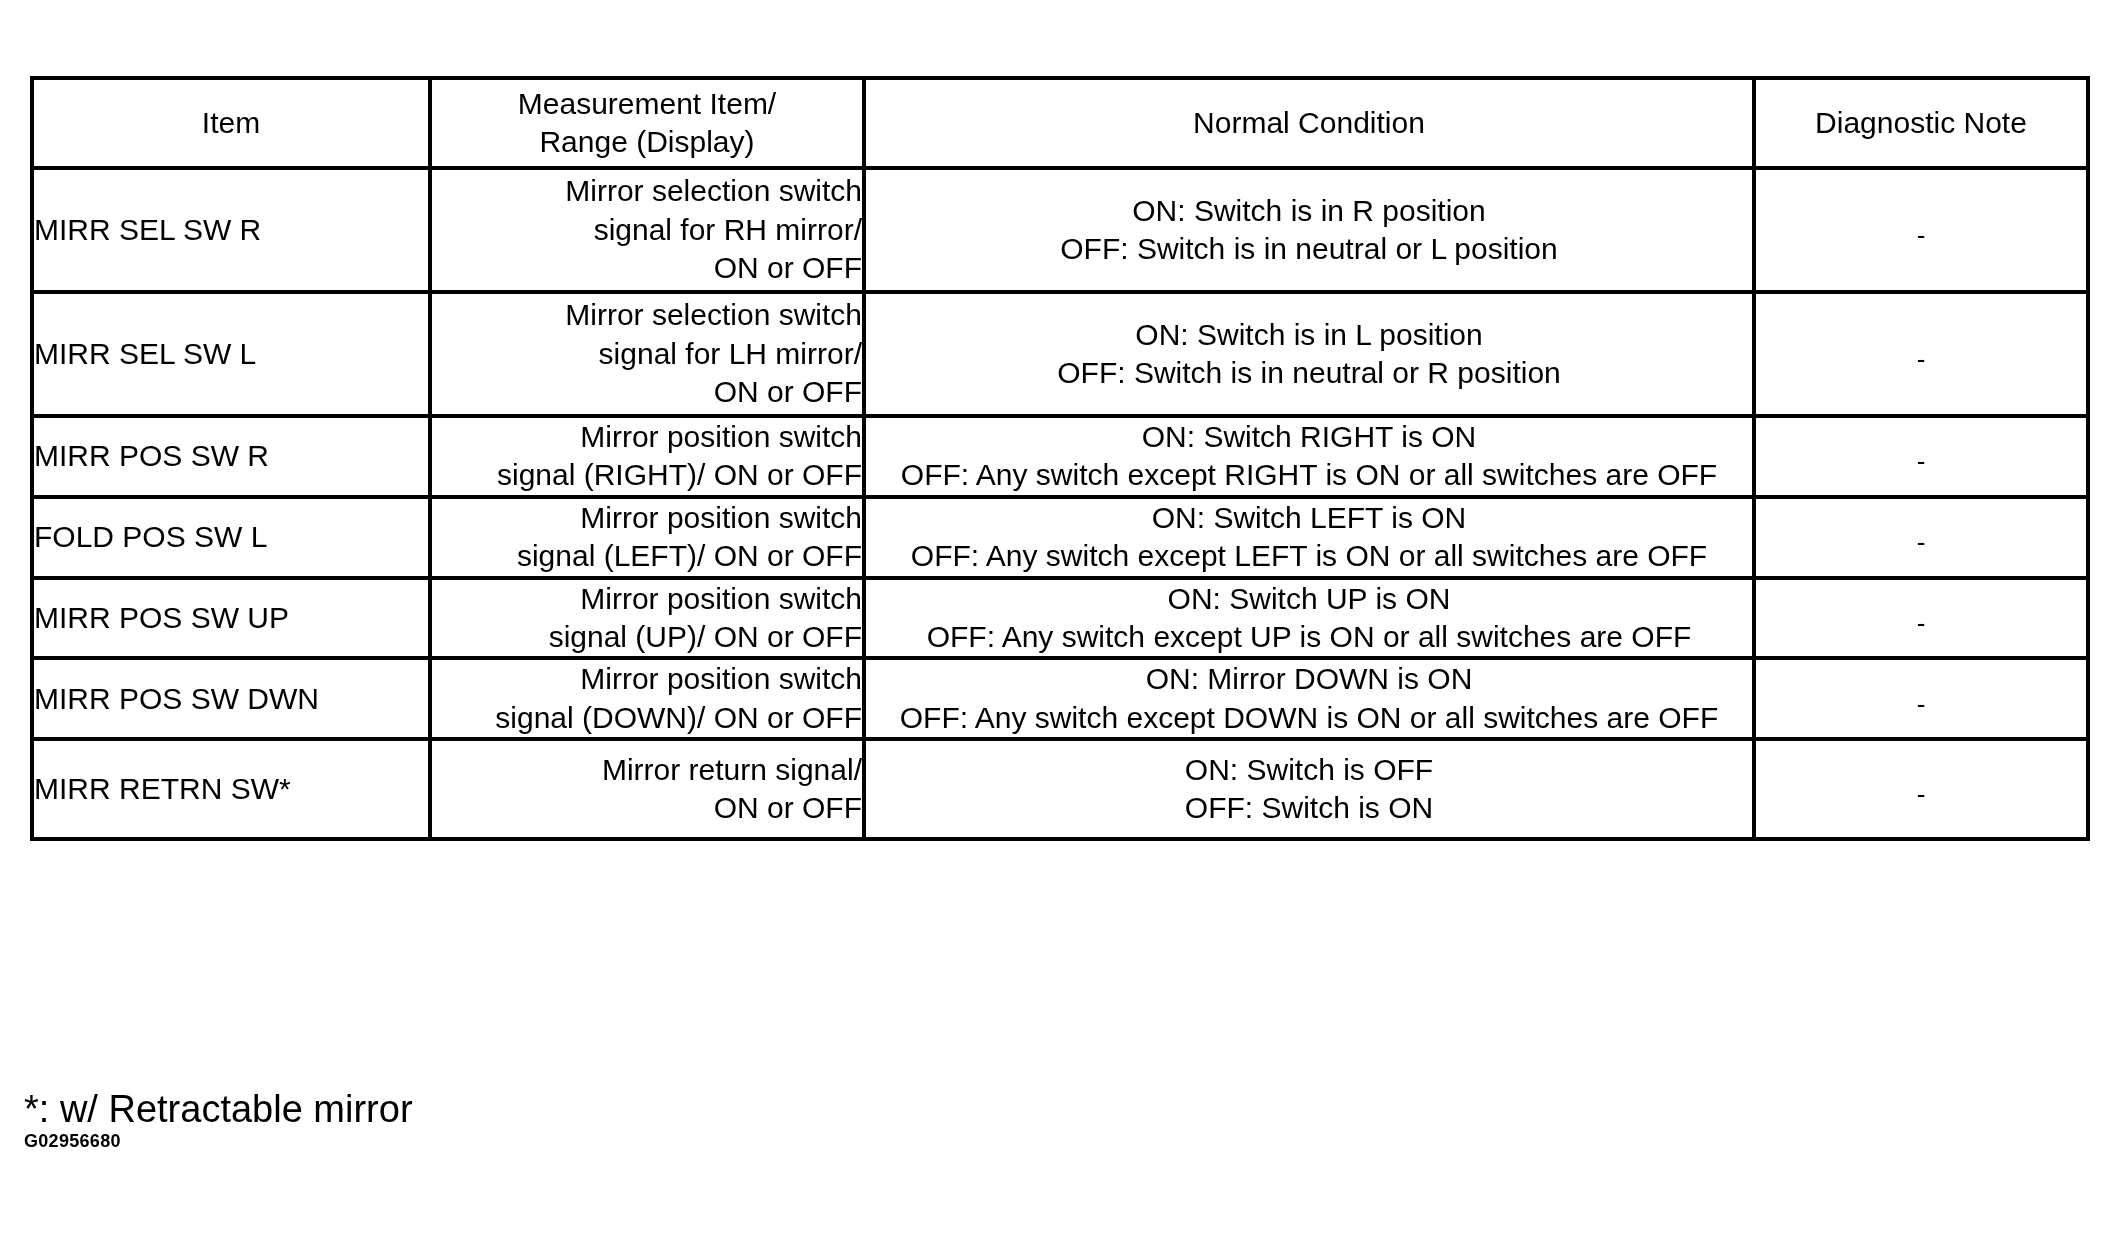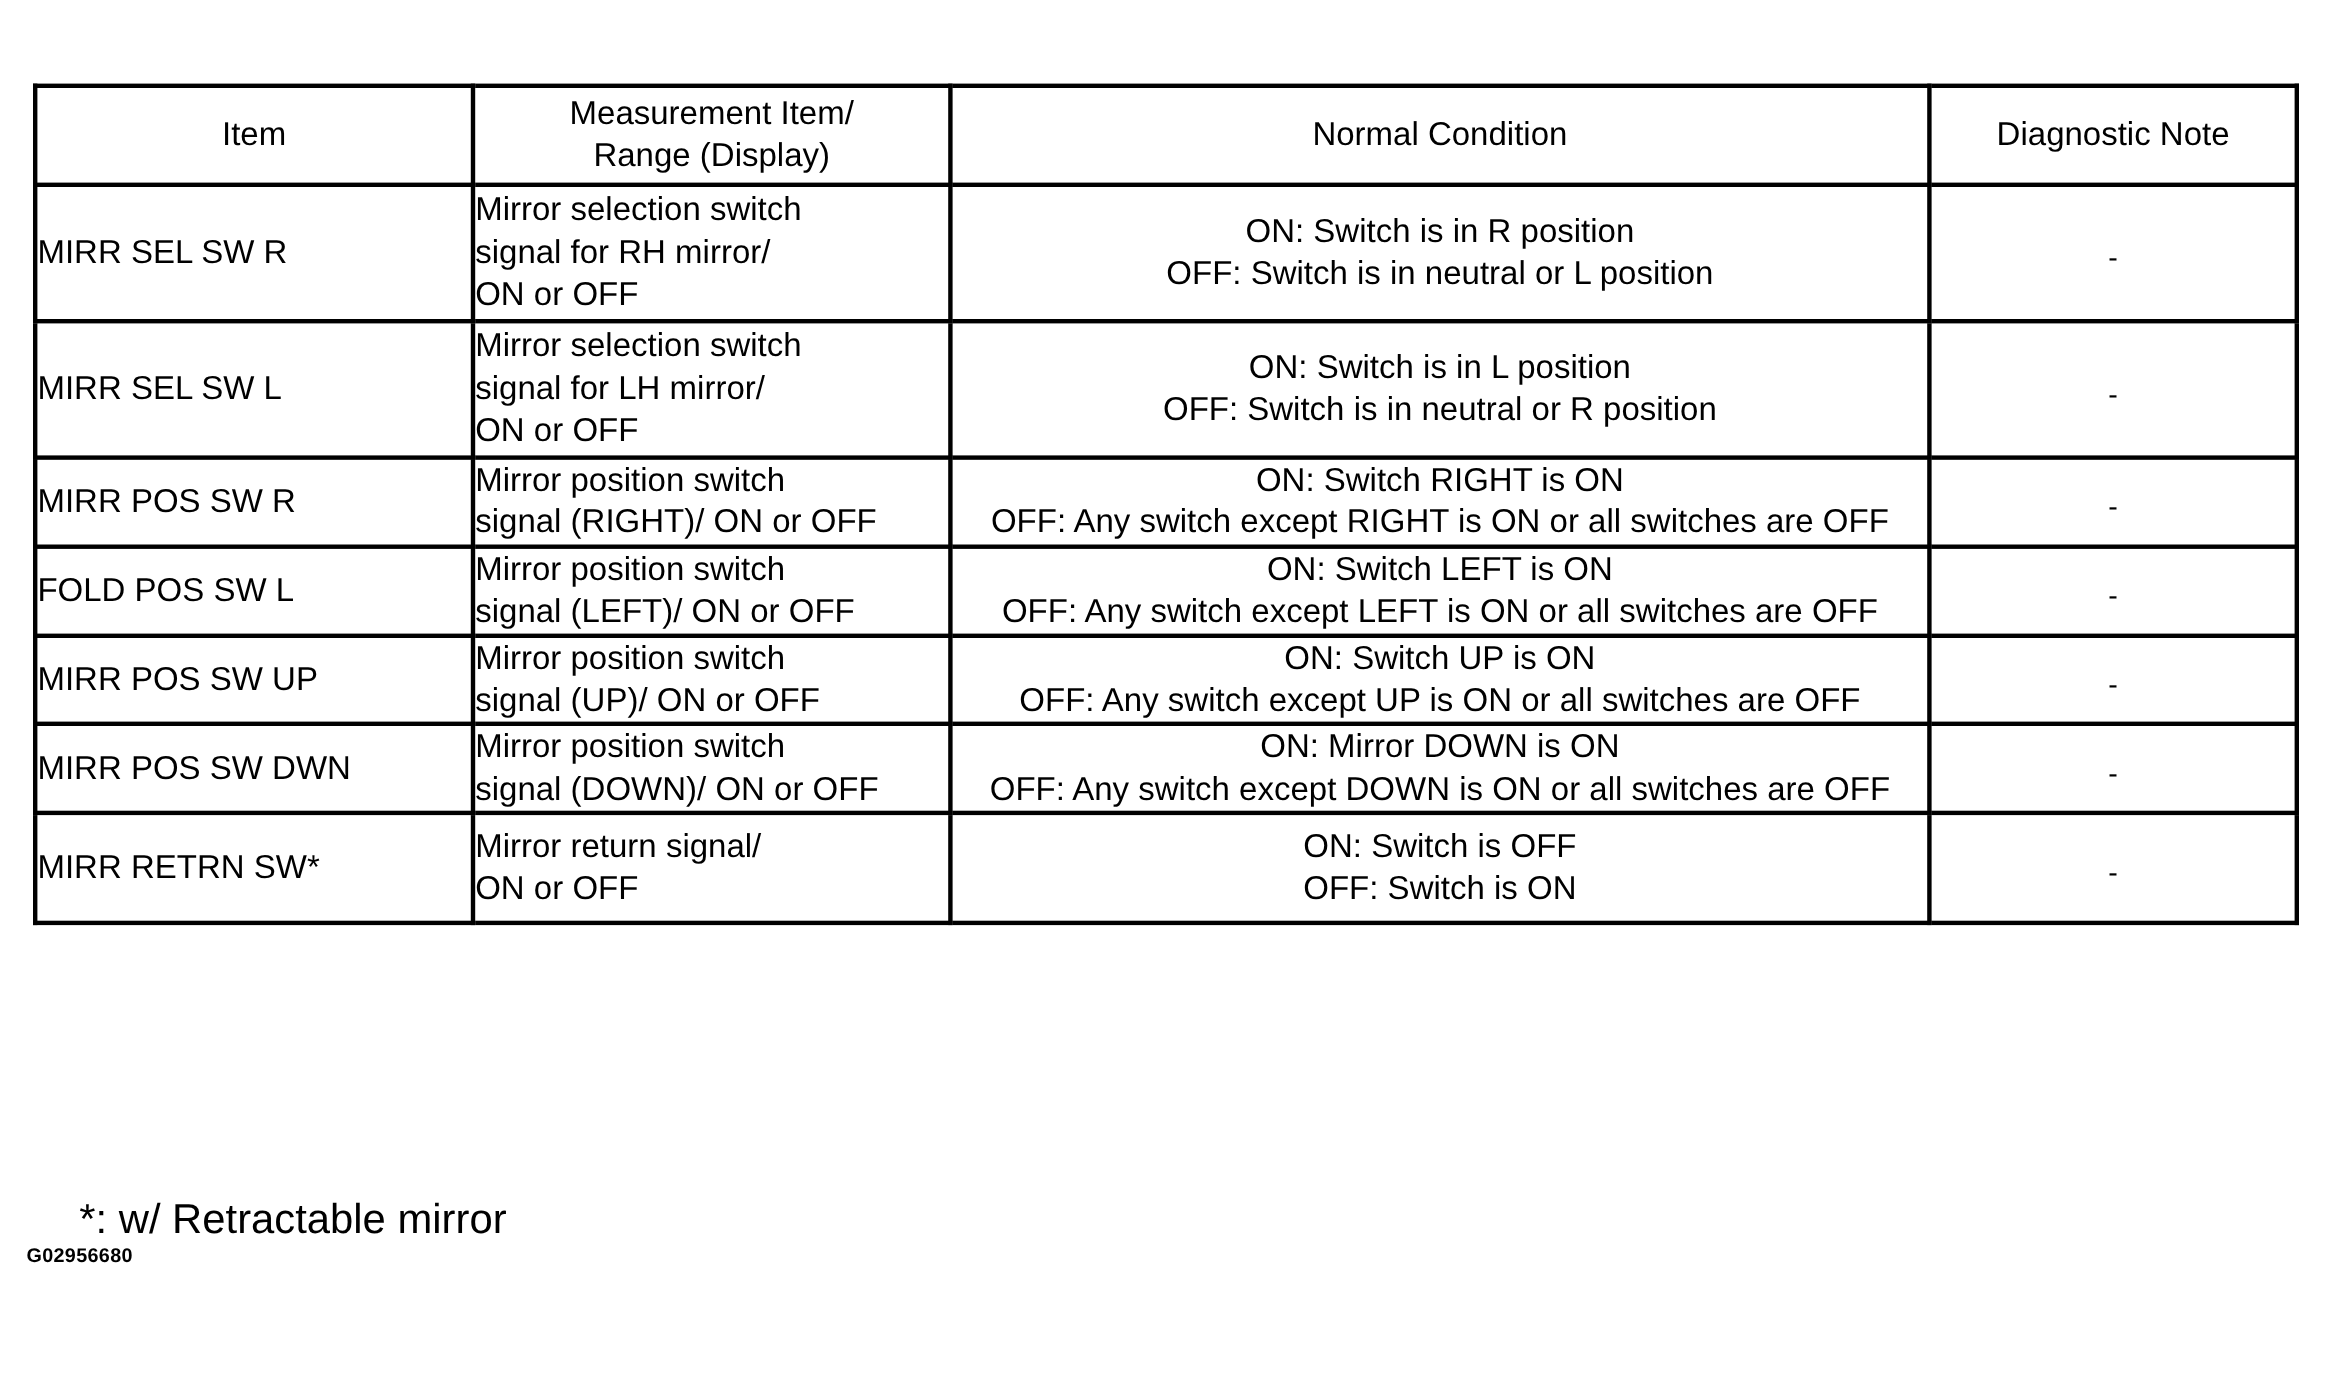--- a/index.html
+++ b/index.html
@@ -69,21 +69,21 @@
   thead th .hdr-line {
     display: block;
   }
 
   
   td.cell-item {
     text-align: left;
     padding: 0 6px;
   }
   td.cell-meas {
-    text-align: left;
+    text-align: right;
     padding: 0 8px;
   }
   td.cell-norm {
     text-align: center;
     padding: 6px 0 6px 20px;
   }
   td.cell-diag {
     text-align: center;
     padding: 0;
   }
@@ -102,21 +102,20 @@
   tr.r-short td { height: 68px; }
   tr.r-mid td   { height: 96px; }
 
   .footnote {
     position: absolute;
     left: 24px;
     top: 1090px;
     font-size: 38px;
     line-height: 1;
     white-space: nowrap;
-    margin-left: 48px;
   }
 
   .refcode {
     position: absolute;
     left: 24px;
     top: 1132px;
     font-size: 18px;
     font-weight: bold;
     line-height: 1;
     letter-spacing: 0.3px;

